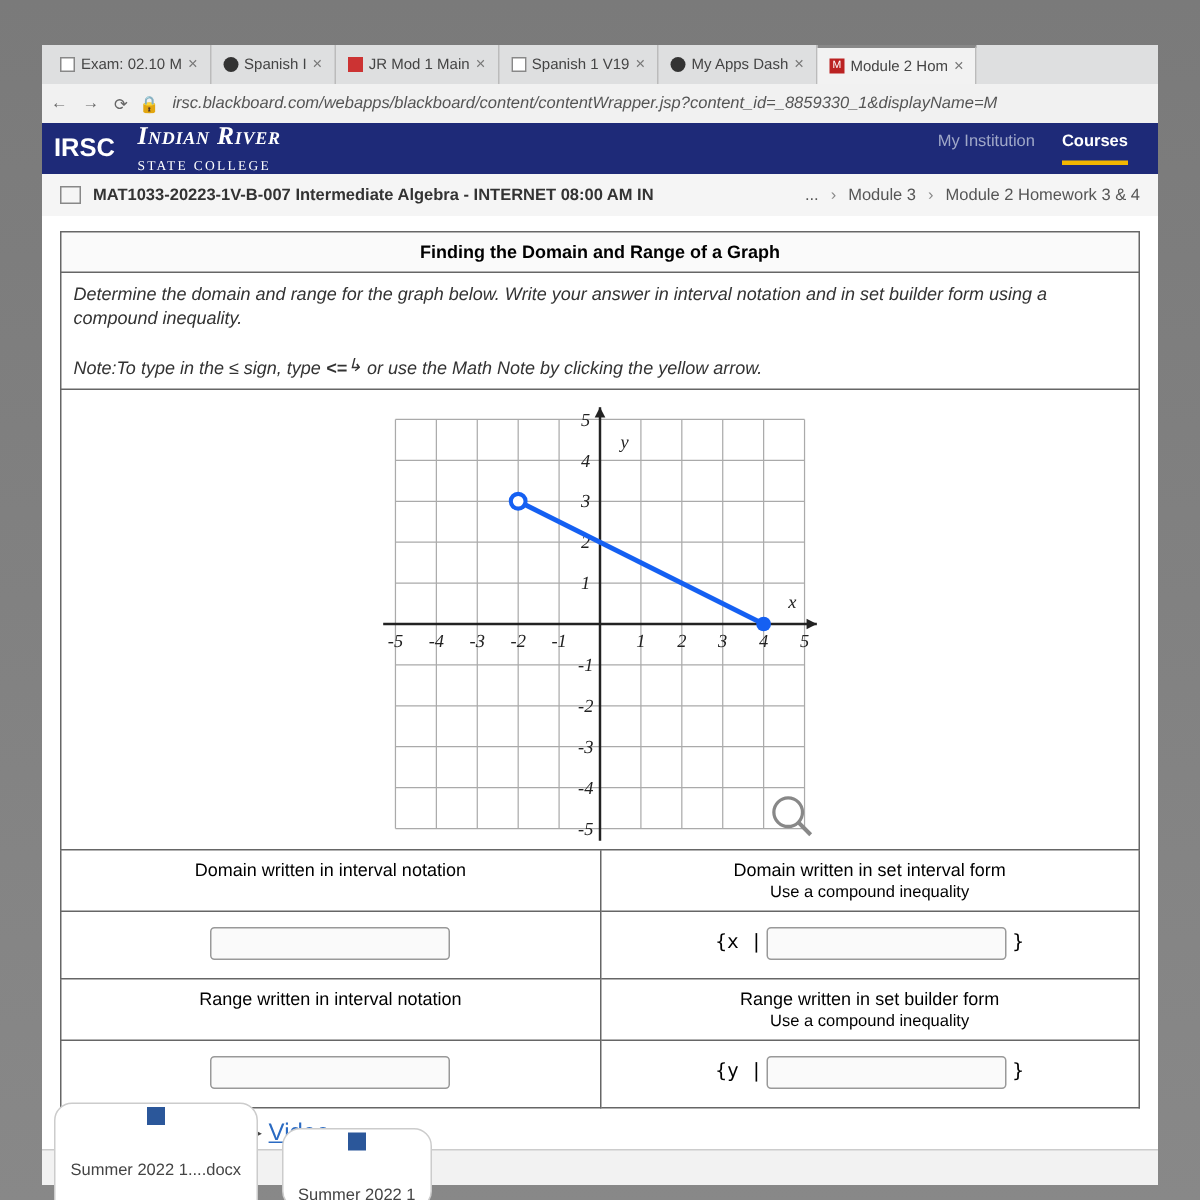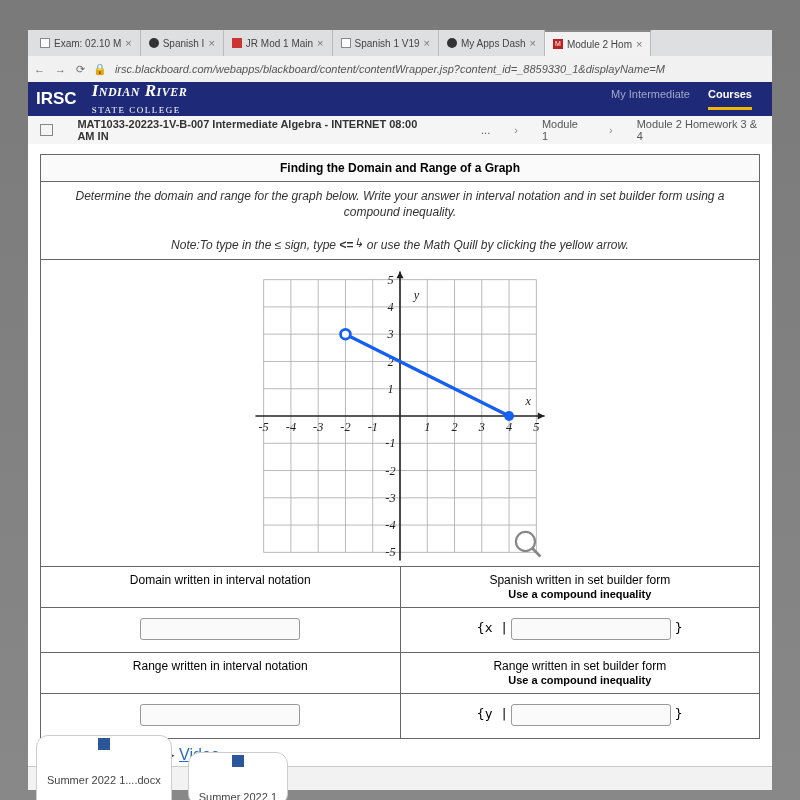--- a/index.html
+++ b/index.html
@@ -71,44 +71,44 @@
     .top-nav .dim { color: #a0a8c8; }
     .top-nav .active-nav { font-weight: bold; border-bottom: 3px solid #f2b700; padding-bottom: 7px; }
     .breadcrumb-row {
       background: #f5f5f5;
       height: 28px;
       display: flex;
       align-items: center;
       padding: 0 12px;
       font-size: 11px;
       color: #555;
-      gap: 24px;
+      gap: 8px;
     }
     .bc-icon { width: 14px; height: 12px; border: 1px solid #888; display: inline-block; }
     .bc-course { font-weight: bold; color: #333; }
     .bc-sep { color: #888; }
     .content-area {
       padding: 10px 12px;
       background: #fff;
       height: calc(100% - 26px - 26px - 34px - 28px - 24px);
       overflow: hidden;
     }
     .q-table {
       width: 100%;
       border-collapse: collapse;
       border: 1.5px solid #666;
     }
     .q-table td { border: 1.5px solid #666; padding: 6px 8px; vertical-align: top; font-size: 12px; }
     .q-title { text-align: center; font-weight: bold; background: #fafafa; }
-    .q-instr { font-style: italic; color: #333; font-size: 12px; line-height: 1.35; text-align: center; }
+    .q-instr { font-style: italic; color: #333; font-size: 12px; line-height: 1.35; }
     .graph-cell { text-align: center; padding: 0 !important; }
     .graph-wrap { display: flex; justify-content: center; padding: 6px 0 0 0; }
     .graph-svg { width: 300px; height: 300px; }
     .ans-hdr { text-align: center; font-size: 12px; padding: 8px 6px 4px 6px; }
-    .ans-sub { font-size: 11px; font-weight: bold; }
+    .ans-sub { font-size: 11px; }
     .ans-input {
       display: inline-block;
       border: 1px solid #999;
       border-radius: 3px;
       height: 22px;
       background: #fafafa;
       vertical-align: middle;
     }
     .ans-row td { text-align: center; padding: 10px 6px 12px 6px; }
     .brackets { font-family: monospace; font-size: 13px; }
@@ -190,46 +190,46 @@
       <span class="url">irsc.blackboard.com/webapps/blackboard/content/contentWrapper.jsp?content_id=_8859330_1&amp;displayName=M</span>
     </div>
 
     <div class="header-blue">
       <span class="logo-brand" style="margin-right:15px;font-style:normal;display:inline-block;position:relative;text-align:center;">IRSC</span>
       <span class="logo-text">
         <span class="logo-brand" style="font-variant:small-caps">Indian River</span><br>
         <span class="logo-sub">STATE COLLEGE</span>
       </span>
       <div class="top-nav">
-        <span class="dim">My Intermediate</span>
+        <span class="dim">My Institution</span>
         <span class="active-nav">Courses</span>
       </div>
     </div>
 
     <div class="breadcrumb-row">
       <span class="bc-icon"></span>
       <span class="bc-course">MAT1033-20223-1V-B-007 Intermediate Algebra - INTERNET 08:00 AM IN</span>
       <span style="flex:1"></span>
       <span>...</span>
       <span class="bc-sep">›</span>
-      <span>Module 1</span>
+      <span>Module 3</span>
       <span class="bc-sep">›</span>
       <span>Module 2 Homework 3 &amp; 4</span>
     </div>
 
     <div class="content-area">
       <table class="q-table">
         <tbody>
             <tr>
               <td colspan="2" class="q-title">Finding the Domain and Range of a Graph</td>
             </tr>
         <tr>
               <td colspan="2" class="q-instr">
           <span>Determine the domain and range for the graph below. Write your answer in interval notation and in set builder form using a compound inequality.</span><br><br>
-          <span>Note:To type in the </span><span>≤</span><span> sign, type </span><b>&lt;=</b><span style="position:relative;top:-2px">↳</span><span> or use the Math Quill by clicking the yellow arrow.</span>
+          <span>Note:To type in the </span><span>≤</span><span> sign, type </span><b>&lt;=</b><span style="position:relative;top:-2px">↳</span><span> or use the Math Note by clicking the yellow arrow.</span>
         </td>
             </tr>
         <tr>
               <td colspan="2" class="graph-cell">
           <div class="graph-wrap">
             <svg class="graph-svg" viewBox="-5.5 -5.5 11 11">
               <g stroke="#aaa" stroke-width="0.03">
                 <line x1="-5" y1="-5" x2="-5" y2="5"></line>
                       <line x1="-4" y1="-5" x2="-4" y2="5"></line>
                       <line x1="-3" y1="-5" x2="-3" y2="5"></line>
@@ -288,21 +288,21 @@
                 <circle cx="0" cy="0" r="0.35" fill="none" stroke="#888" stroke-width="0.08"></circle>
                 <line x1="0.25" y1="0.25" x2="0.55" y2="0.55" stroke="#888" stroke-width="0.1"></line>
               </g>
             </svg>
           </div>
         </td>
             </tr>
         <tr>
           <td class="ans-hdr" style="width:50%">Domain written in interval notation</td>
           <td class="ans-hdr">
-            <span>Spanish written in set builder form</span><br>
+            <span>Domain written in set interval form</span><br>
             <span class="ans-sub">Use a compound inequality</span>
           </td>
         </tr>
         <tr class="ans-row">
           <td><span class="ans-input" style="width:160px"></span></td>
           <td>
             <span class="brackets">{x |</span>
             <span class="ans-input" style="width:160px"></span>
             <span class="brackets">}</span>
           </td>

